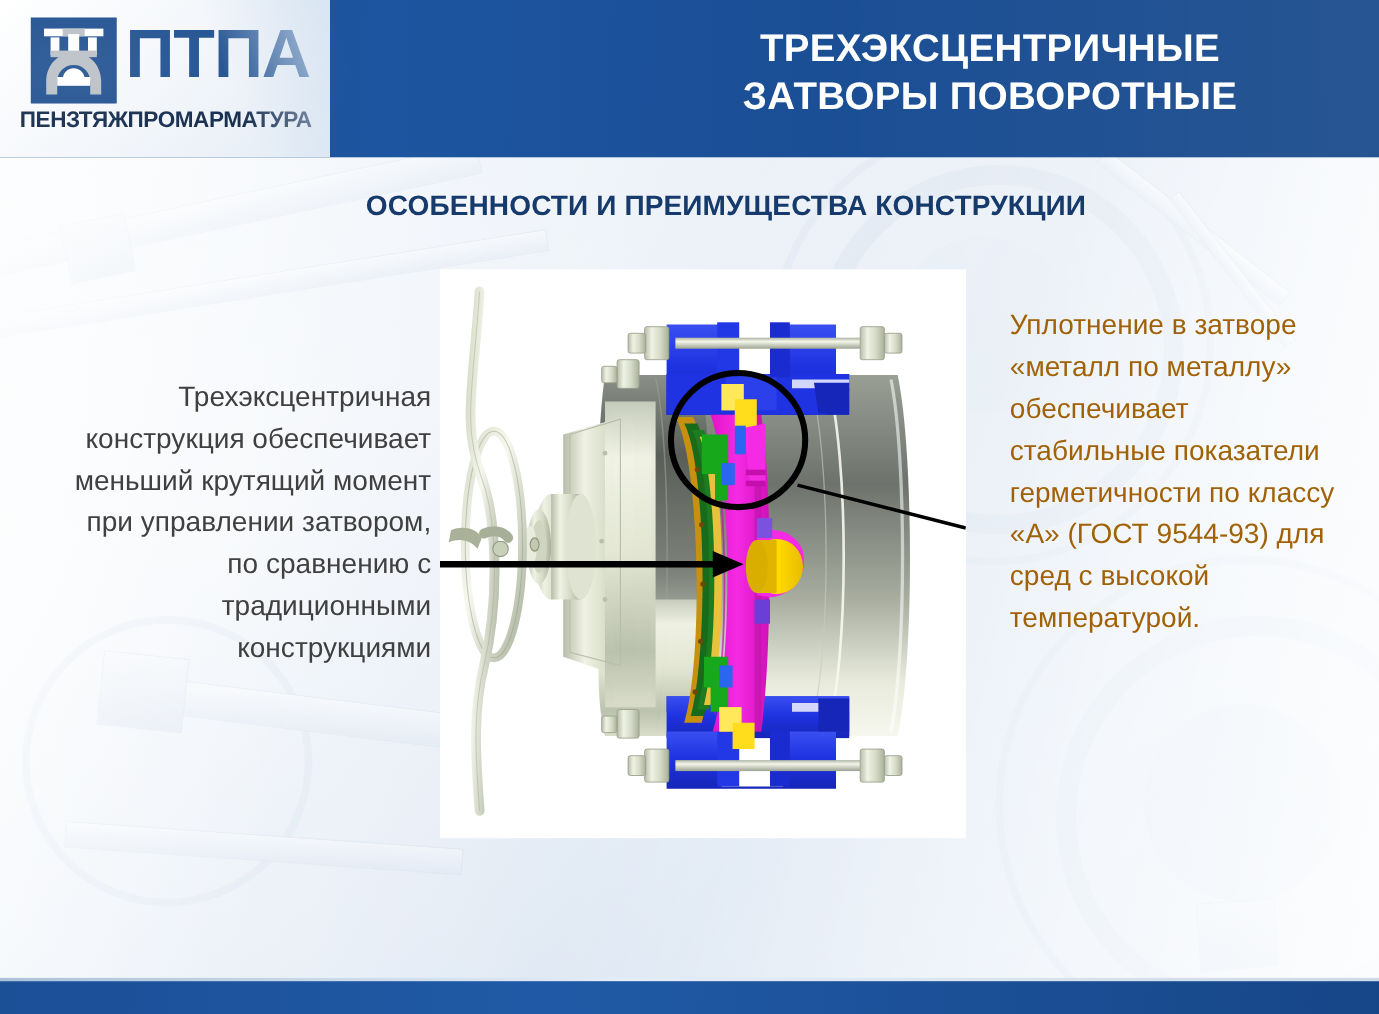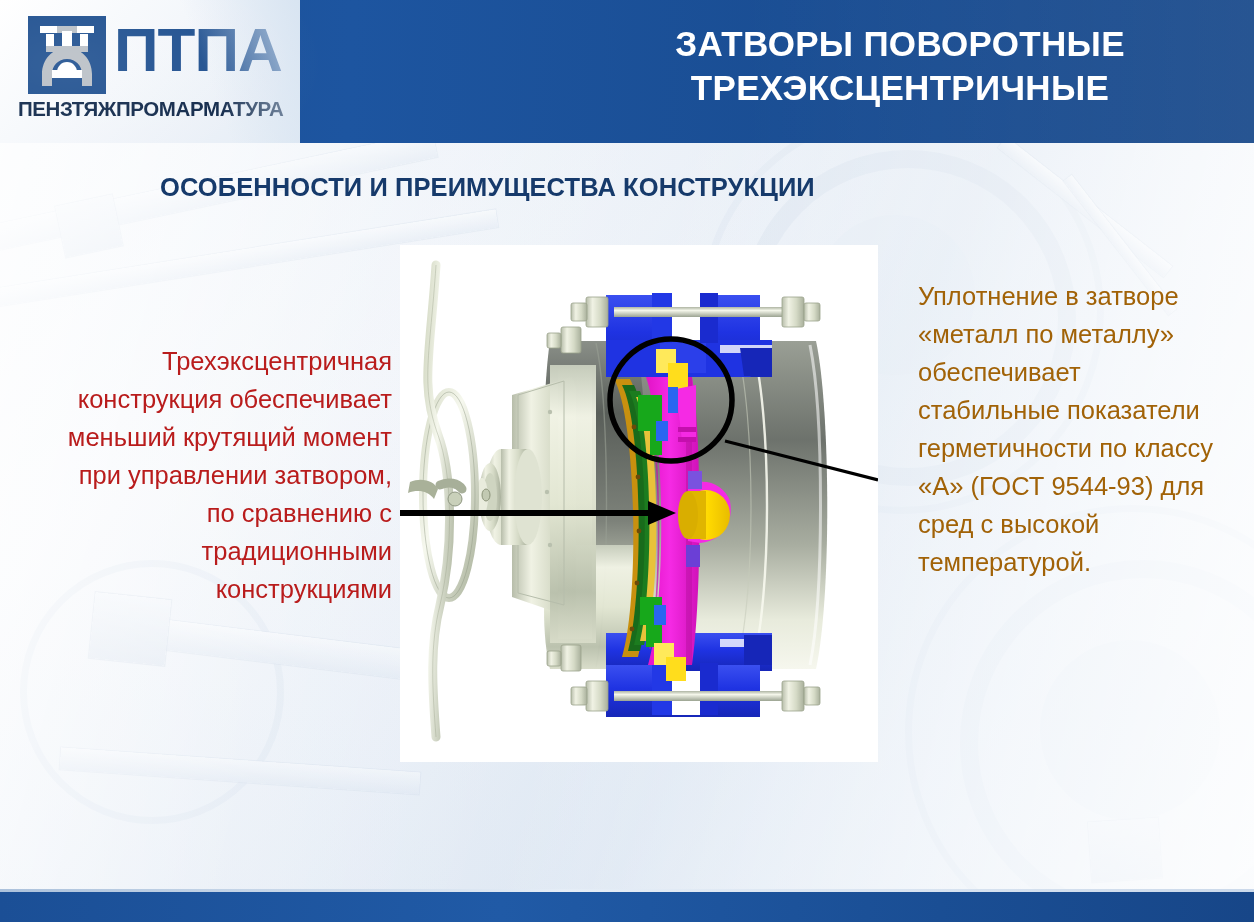--- a/index.html
+++ b/index.html
@@ -83,28 +83,28 @@
   }
   .header-title{
     position:absolute;left:560px;top:22px;width:680px;
     text-align:center;color:#ffffff;font-weight:bold;
     font-size:35px;line-height:44px;letter-spacing:.3px;
   }
 
   
   .subtitle{
     position:absolute;left:160px;top:171px;width:1000px;
-    text-align:left;color:#163a6b;font-weight:bold;
+    text-align:center;color:#163a6b;font-weight:bold;
     font-size:25.5px;line-height:32px;letter-spacing:.1px;
   }
 
   
   .text-left{
     position:absolute;left:62px;top:342px;width:330px;
-    text-align:right;color:#b91c1c;font-size:25.5px;line-height:38px;
+    text-align:right;color:#404040;font-size:25.5px;line-height:38px;
   }
   .text-right{
     position:absolute;left:918px;top:277px;width:300px;
     text-align:left;color:#a16207;font-size:25.5px;line-height:38px;
   }
 
   
   .figure{
     position:absolute;left:400px;top:245px;width:478px;height:517px;
     background:#ffffff;
@@ -169,22 +169,22 @@
             <rect x="24" y="54" width="30" height="8" fill="#ffffff"></rect>
             <path d="M39 46 C33 46 29 51 29 56 L49 56 C49 51 45 46 39 46 Z" fill="#ffffff"></path>
           </svg>
         </div>
         <div class="logo-word">ПТПА</div>
         <div class="logo-sub">ПЕНЗТЯЖПРОМАРМАТУРА</div>
       </div>
     </div>
 
     <div class="header-title">
+      <div>ТРЕХЭКСЦЕНТРИЧНЫЕ</div>
       <div>ЗАТВОРЫ ПОВОРОТНЫЕ</div>
-      <div>ТРЕХЭКСЦЕНТРИЧНЫЕ</div>
     </div>
   </div>
 
   <div class="subtitle">ОСОБЕННОСТИ И ПРЕИМУЩЕСТВА КОНСТРУКЦИИ</div>
 
   <div class="text-left">Трехэксцентричная конструкция обеспечивает меньший крутящий момент при управлении затвором, по сравнению с традиционными конструкциями</div>
 
   <div class="text-right">Уплотнение в затворе «металл по металлу» обеспечивает стабильные показатели герметичности по классу «А» (ГОСТ 9544-93) для сред с высокой температурой.</div>
 
   <div class="figure">

